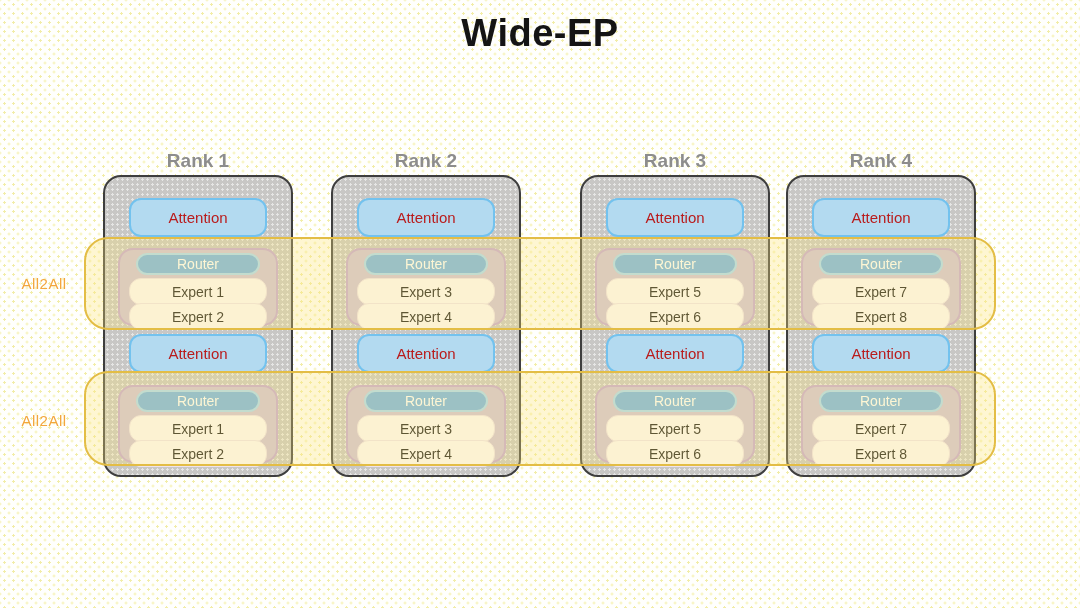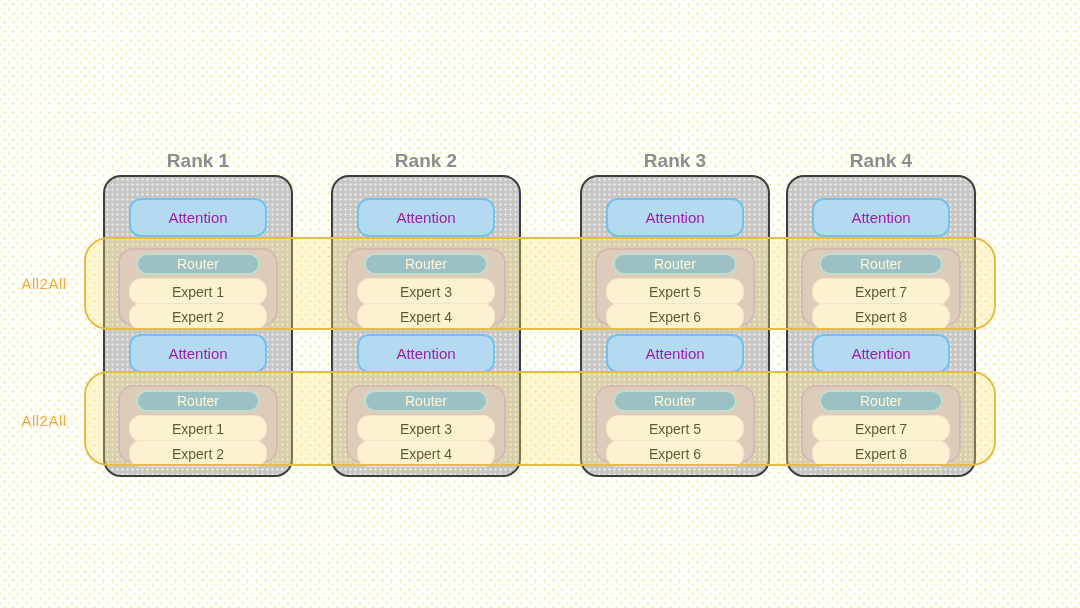--- a/index.html
+++ b/index.html
@@ -30,21 +30,21 @@
     position:relative;height:302px;box-sizing:border-box;
     background-color:#c8c7c5;
     background-image:radial-gradient(circle, rgba(255,255,255,0.55) 1px, transparent 1.2px);
     background-size:5px 5px;
     border:2px solid #3e3e3e;border-radius:18px;
   }
   .attention{
     position:absolute;left:24px;width:138px;height:39px;box-sizing:border-box;
     background:#b3daf0;border:2px solid #73c2ee;border-radius:12px;
     display:flex;align-items:center;justify-content:center;
-    font-size:15px;color:#a21caf;
+    font-size:15px;color:#b91c1c;
   }
   .att1{top:21px}.att2{top:157px}
   .moe{
     position:absolute;left:13px;width:160px;height:78px;box-sizing:border-box;
     background:#cec1d9;border:2px solid #c3a5d5;border-radius:15px;
   }
   .moe1{top:71px}.moe2{top:208px}
   .router{
     position:absolute;top:3px;left:16px;width:124px;height:22px;box-sizing:border-box;
     background:#6fb2e8;border:2px solid #a8d9f6;border-radius:11px;
@@ -71,20 +71,21 @@
     position:absolute;left:6px;width:76px;text-align:center;
     font-size:15px;color:#f3a63d;z-index:4;letter-spacing:0.5px;
   }
   .a1{top:275px}.a2{top:412px}
 </style>
 </head>
 <body>
 
 <div class="stage">
 
+  <h1 class="title">Wide-EP</h1>
 
   <div class="band band1"></div>
   <div class="band band2"></div>
   <div class="all2all a1">All2All</div>
   <div class="all2all a2">All2All</div>
 
   <div class="rank r1">
     <div class="rank-title">Rank 1</div>
     <div class="rank-box">
       <div class="attention att1">Attention</div>

